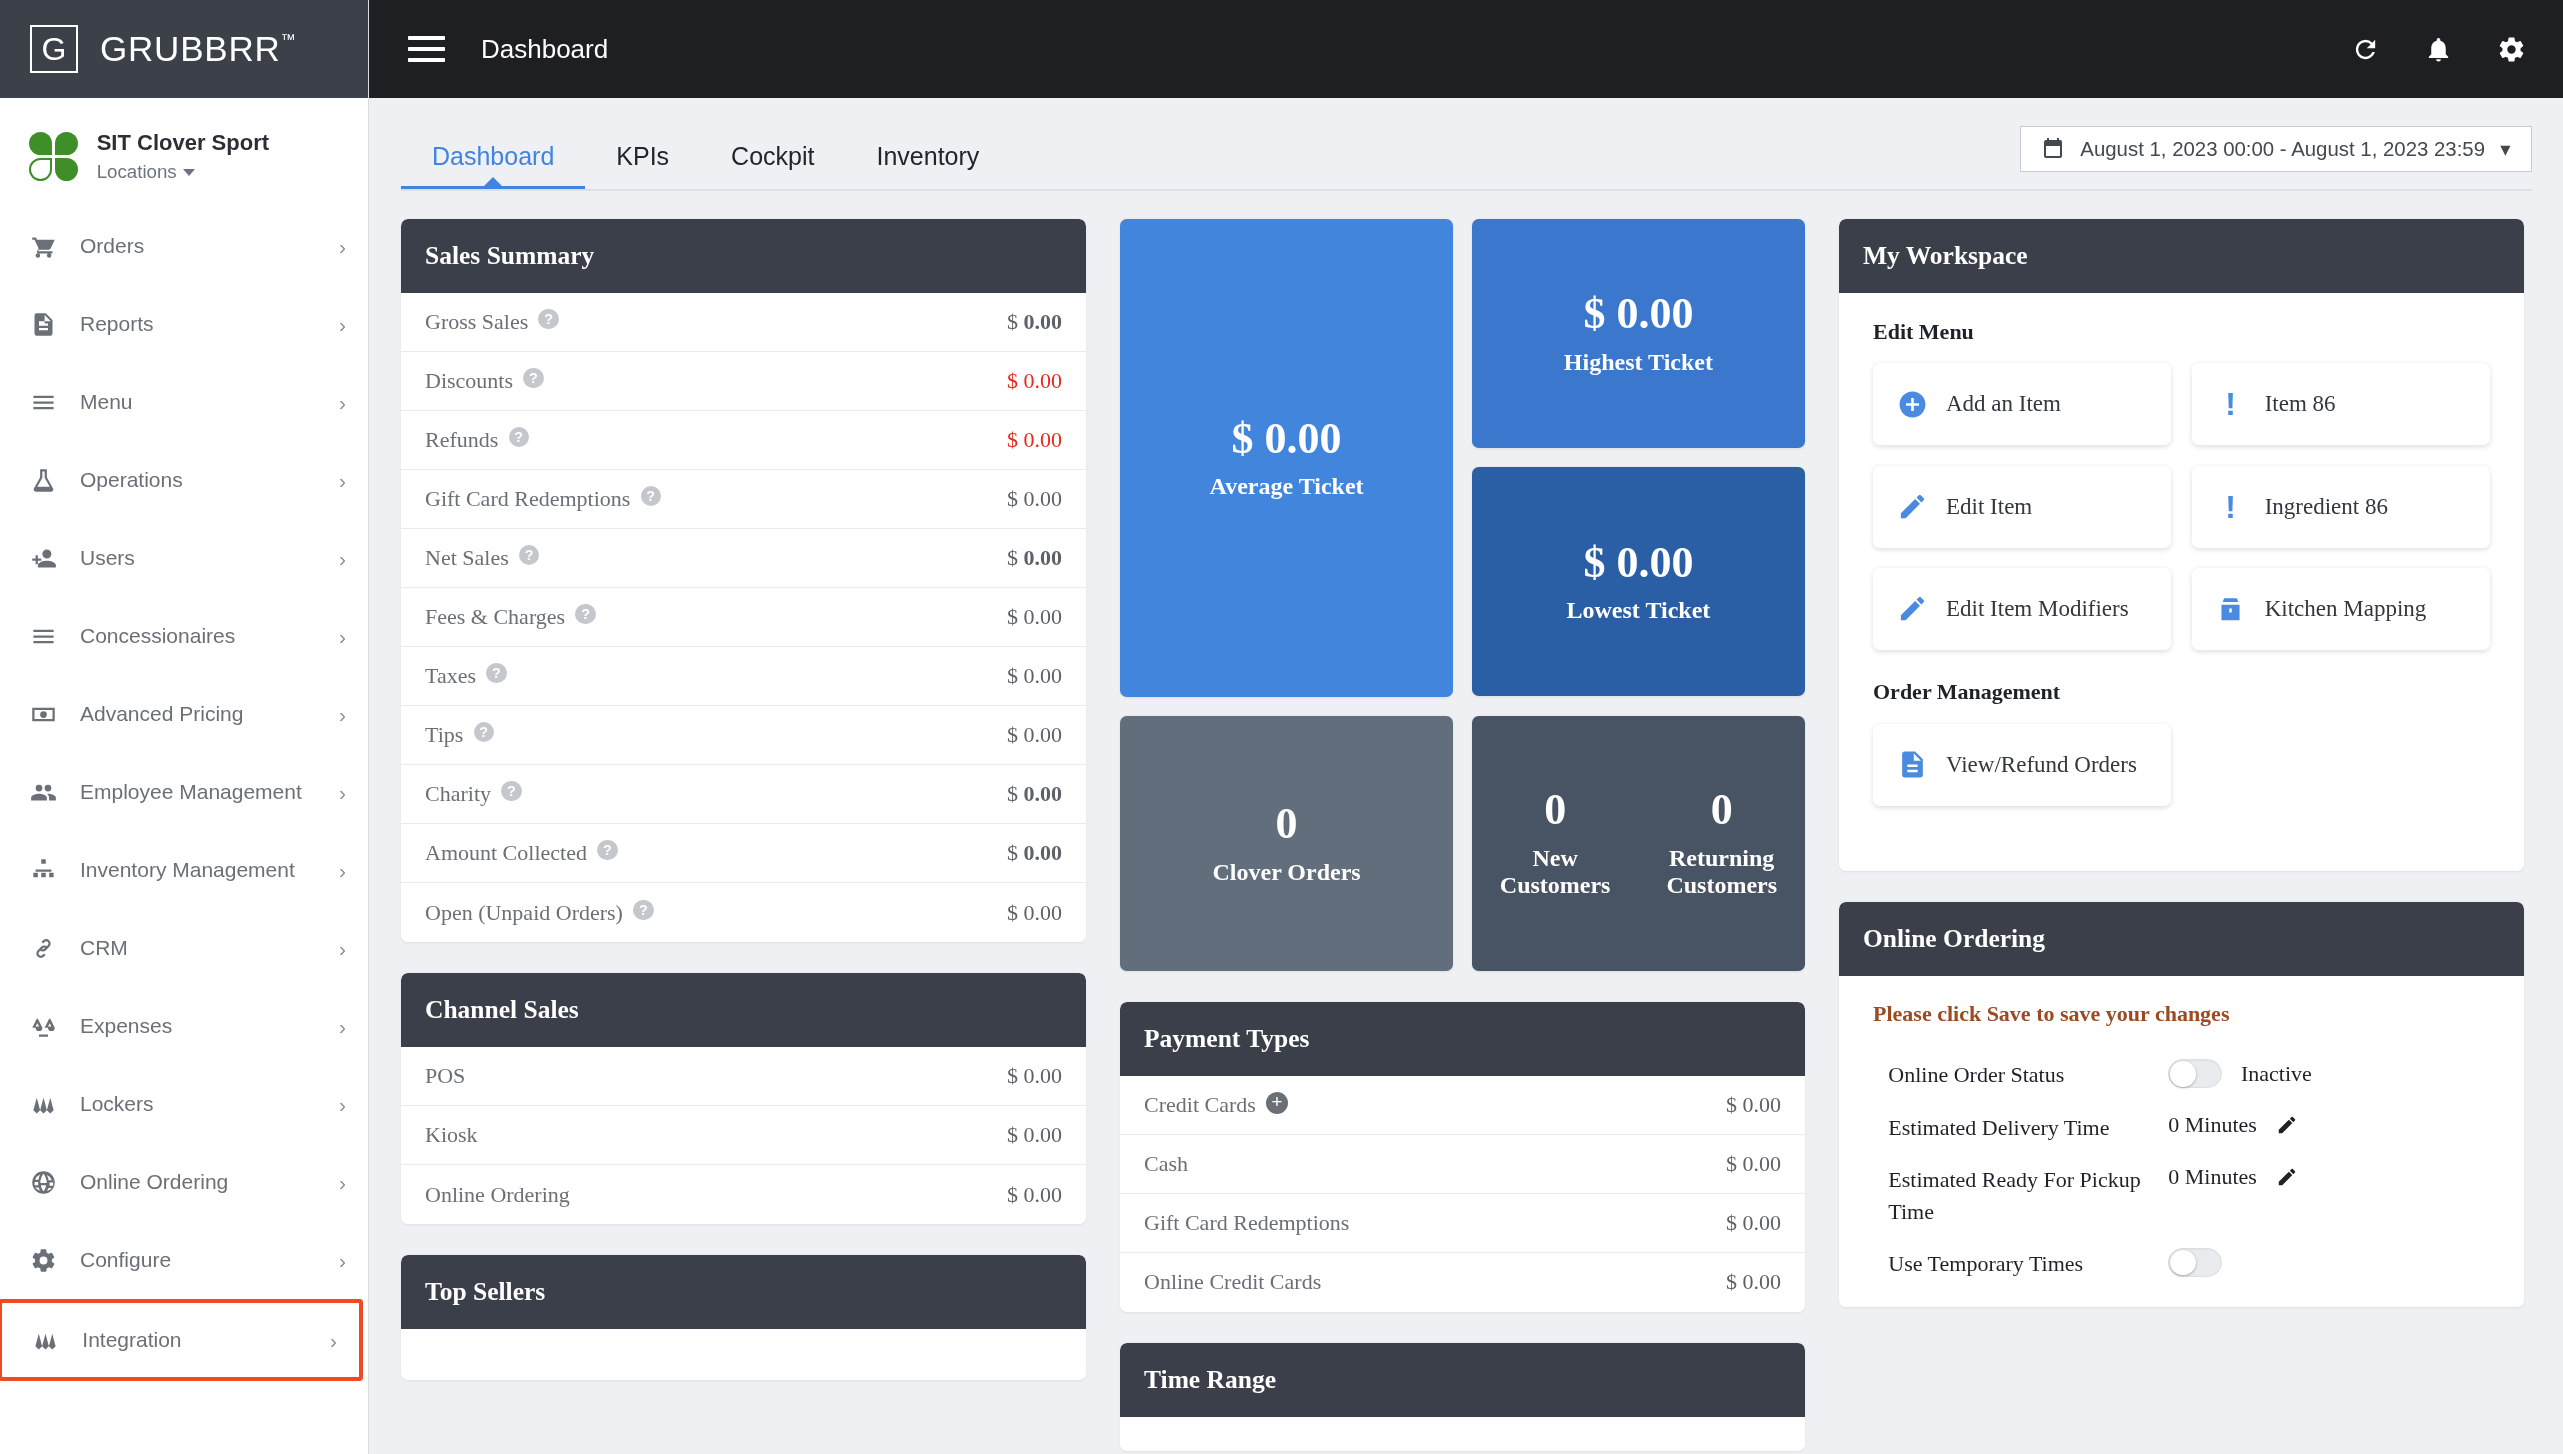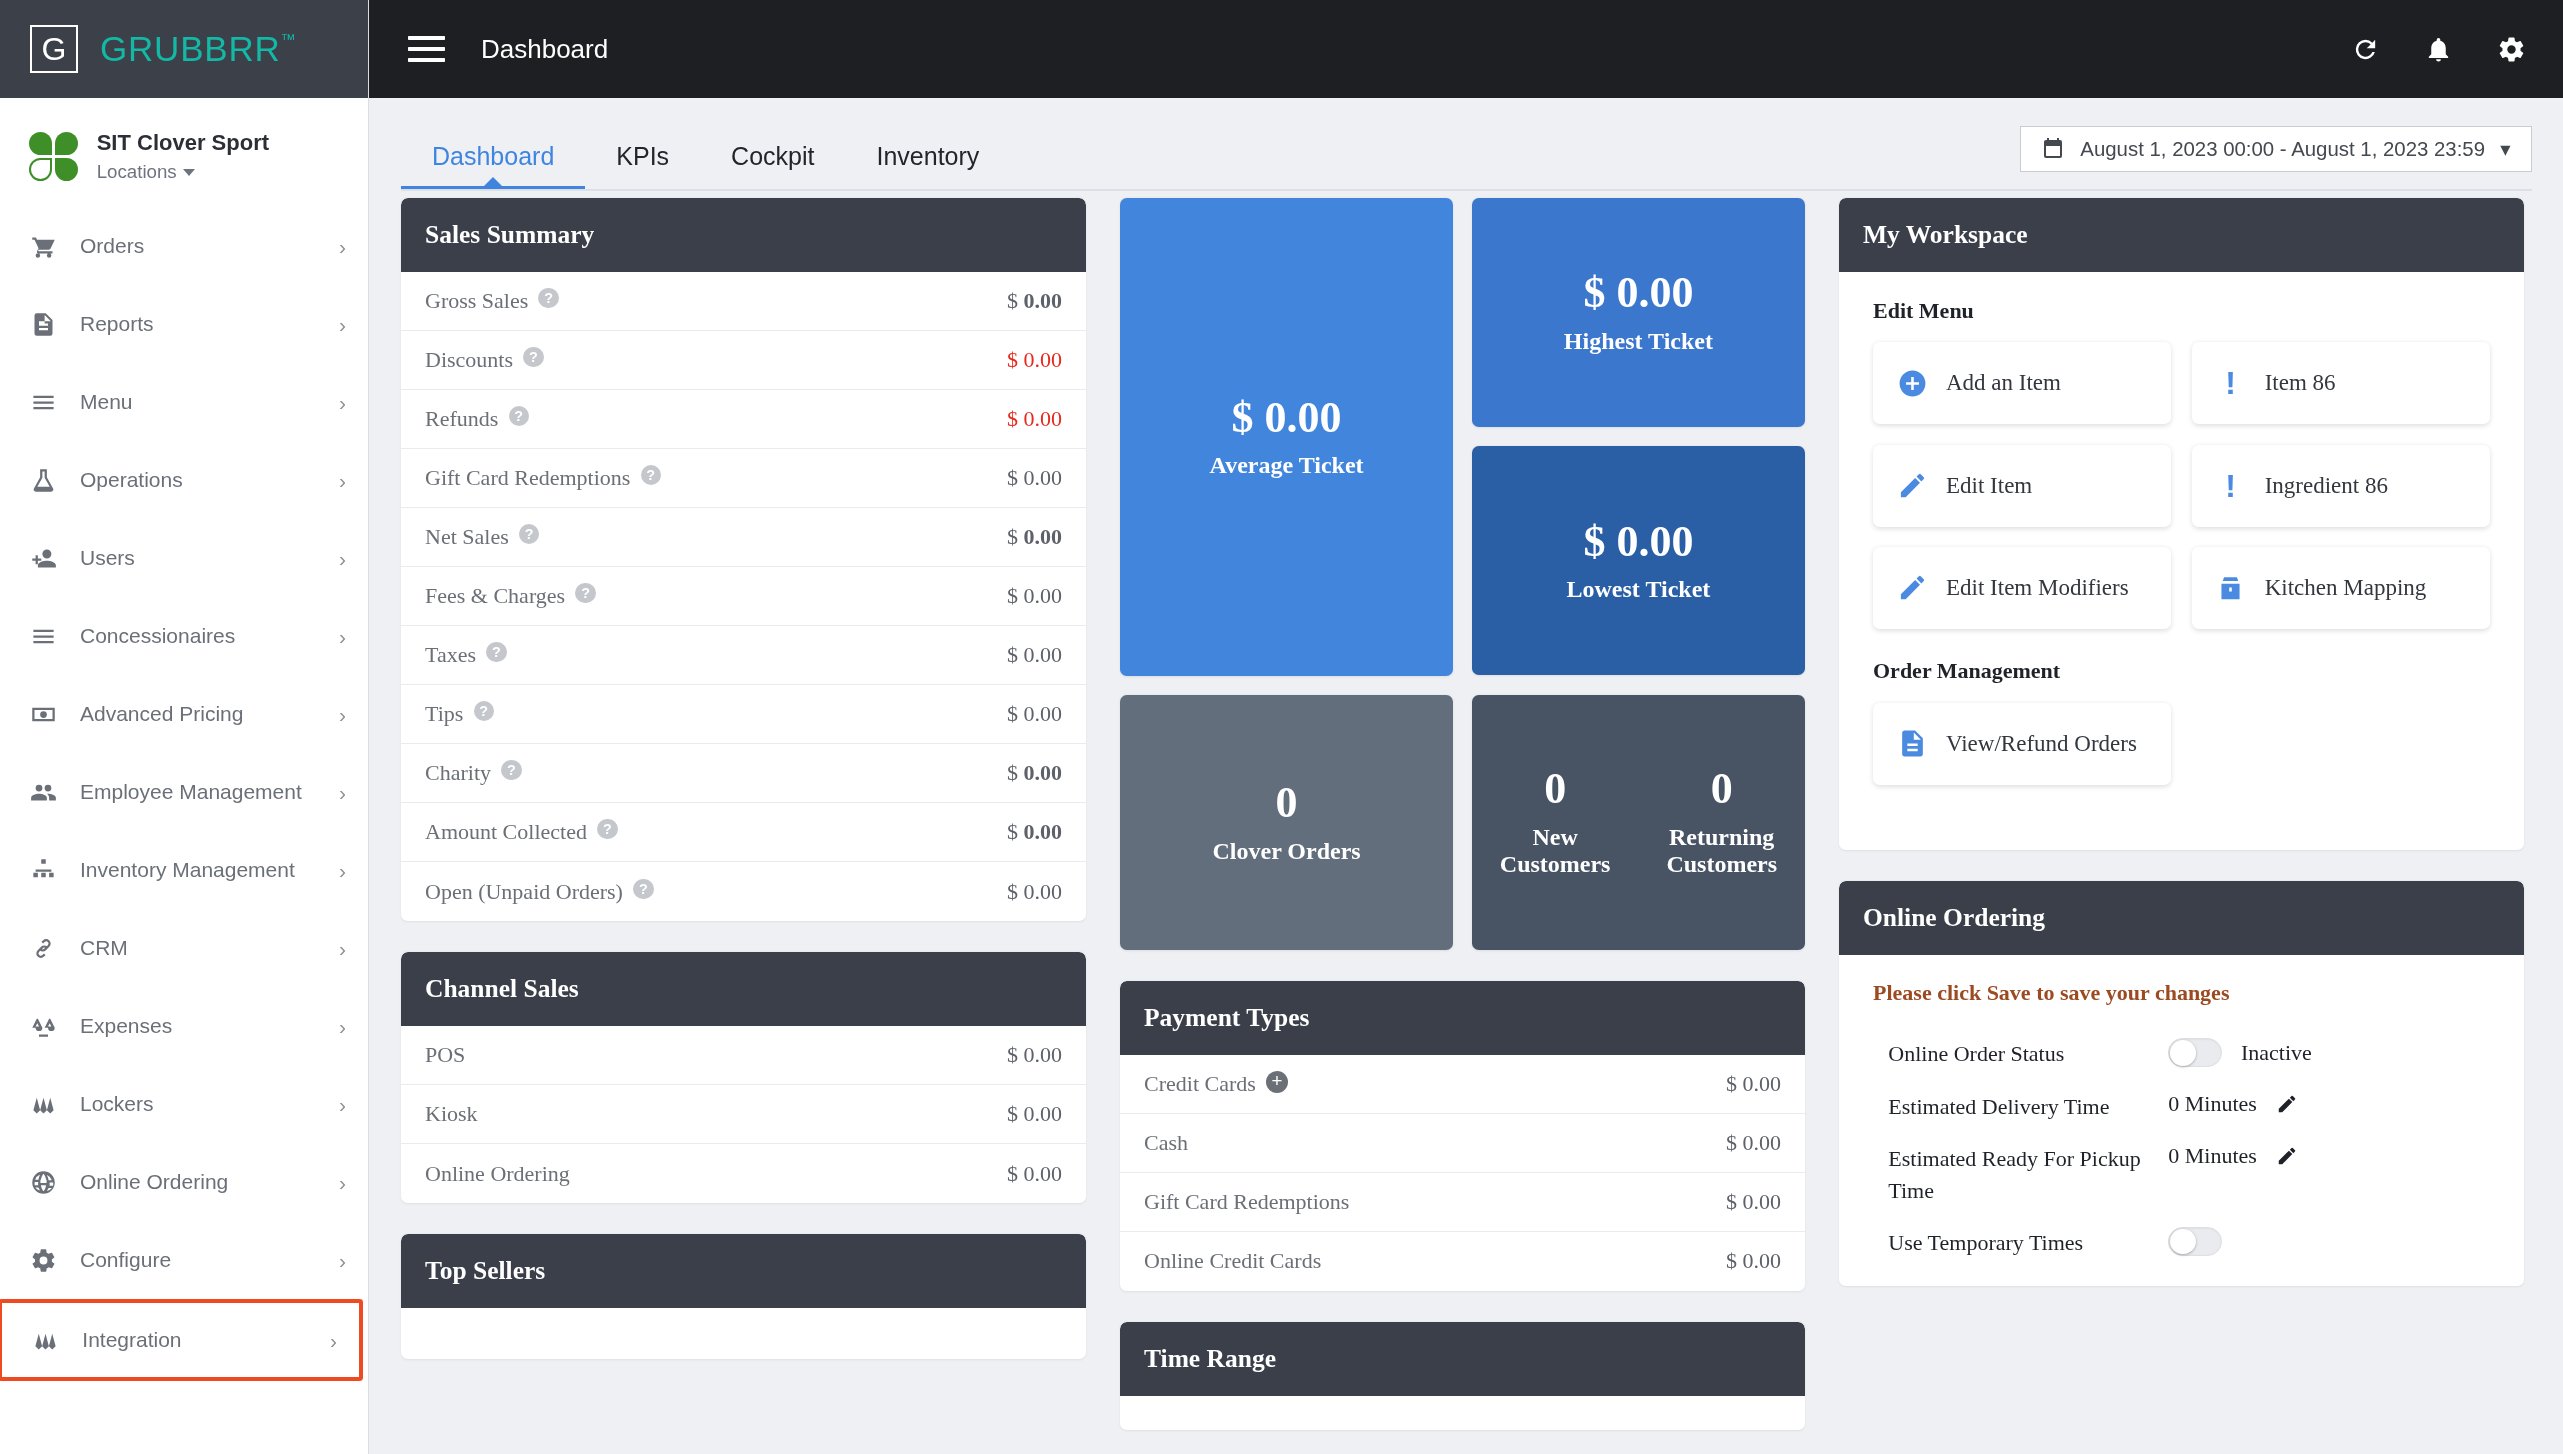--- a/index.html
+++ b/index.html
@@ -27,21 +27,21 @@
     height: 98px; background: #3b4049;
     display: flex; align-items: center; padding-left: 30px; gap: 22px;
   }
   .brand-mark {
     width: 48px; height: 48px; border: 2.5px solid #fff;
     display: flex; align-items: center; justify-content: center;
     color: #fff; font-size: 32px; font-weight: 400; line-height: 1;
     font-family: "Liberation Sans", sans-serif;
   }
   .brand-name {
-    color: #14b8a6; font-size: 35px; letter-spacing: 0.8px; font-weight: 400;
+    color: #ffffff; font-size: 35px; letter-spacing: 0.8px; font-weight: 400;
     display: flex; align-items: flex-start;
   }
   .brand-tm { font-size: 15.3px; line-height: 1; margin-top: 3.4px; }
 
   .location {
     display: flex; align-items: center; gap: 18.7px;
     padding: 32px 0 24px 29px;
   }
   .clover { width: 49px; height: 49px; position: relative; flex: 0 0 49px; }
   .clover span { position: absolute; width: 23px; height: 23px; background: #3f8f29; }
@@ -108,21 +108,21 @@
   .daterange {
     position: absolute; right: 31px; bottom: 18.7px;
     height: 46px; background: #fff; border: 0.8px solid #c8ccd3;
     display: flex; align-items: center; gap: 15.3px; padding: 0 20.4px;
     font-size: 20.4px; color: #44484f; cursor: pointer;
   }
   .daterange svg { width: 24px; height: 24px; fill: #44484f; }
 
   
   .content {
-    flex: 1; padding: 7px 31px 0 32px; overflow: hidden;
+    flex: 1; padding: 28px 31px 0 32px; overflow: hidden;
     display: grid;
     grid-template-columns: 685px 685px 685px;
     grid-template-rows: auto auto;
     column-gap: 34px; row-gap: 31px;
     align-content: start;
   }
   .col { display: flex; flex-direction: column; gap: 31px; min-width: 0; }
 
   
   .card { background: #fff; border-radius: 6.8px; overflow: hidden; box-shadow: 0 0.8px 2.5px rgba(0,0,0,.07); }

